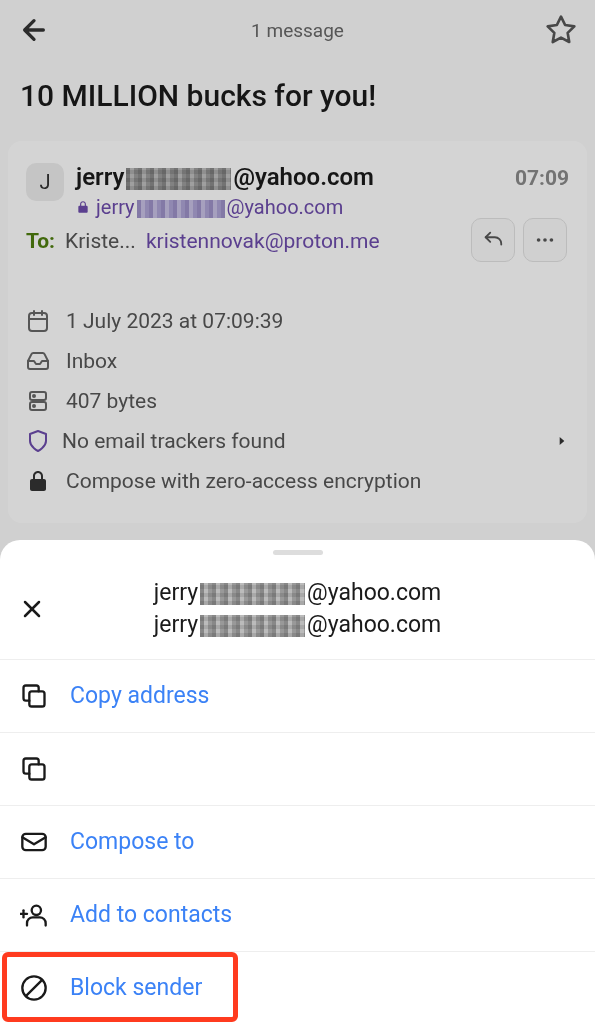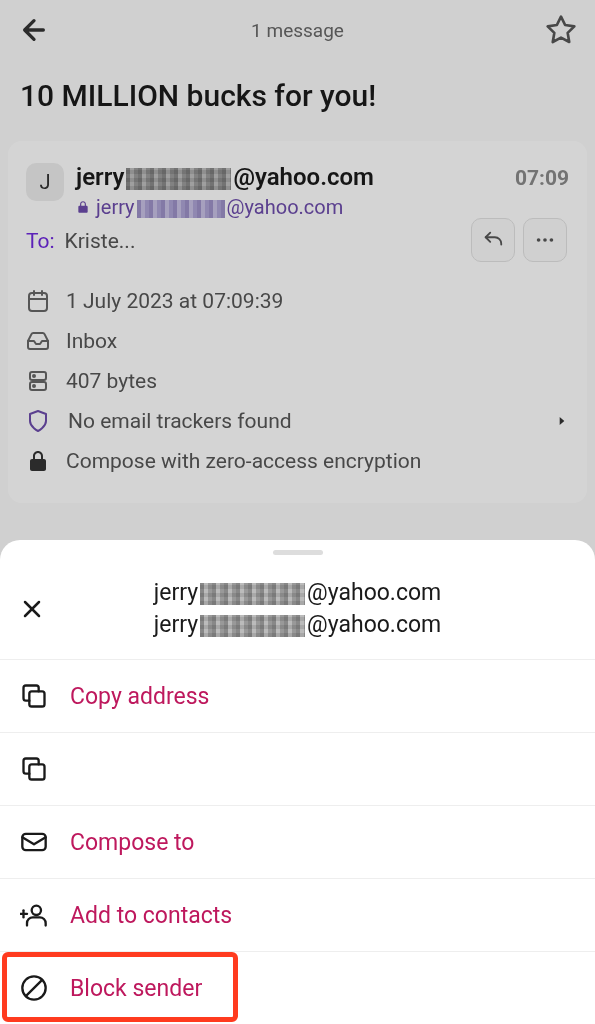--- a/index.html
+++ b/index.html
@@ -125,30 +125,31 @@
       cursor: pointer;
     }
     .to-row {
       display: flex;
       gap: 10px;
       margin-top: 10px;
       font-size: 21px;
       margin-left: 0;
     }
     .to-label {
-      color: #6d28d9;
+      color: #4d7c0f;
+      font-weight: bold;
     }
     .to-name {
       color: #555;
     }
     .to-email {
       color: #6b4ba8;
     }
     .details {
-      margin-top: 28px;
+      margin-top: 48px;
     }
     .detail-row {
       display: flex;
       align-items: center;
       gap: 16px;
       padding: 8px 0;
       font-size: 21px;
       color: #555;
     }
     .detail-icon {
@@ -198,27 +199,26 @@
       flex: 1;
       text-align: center;
     }
     .sheet-email-line {
       font-size: 23px;
       color: #1a1a1a;
       line-height: 1.4;
     }
     .menu-item {
       display: flex;
-      align-items: center;
       gap: 22px;
       padding: 22px 20px;
       border-top: 1px solid #eee;
       cursor: pointer;
       font-size: 23px;
-      color: #be185d;
+      color: #3b82f6;
     }
     .menu-icon {
       width: 28px;
       height: 28px;
       flex-shrink: 0;
     }
     .highlight-box {
       position: absolute;
       bottom: 2px;
       left: 2px;
@@ -284,20 +284,21 @@
         <span class="sender-email">
           <span>jerry</span><span class="pixelated-sm"></span><span>@yahoo.com</span>
         </span>
       </div>
     </div>
   </div>
 
   <div class="to-row">
     <span class="to-label">To:</span>
     <span class="to-name">Kriste...</span>
+    <span class="to-email">kristennovak@proton.me</span>
   </div>
 
   <div class="details">
     <div class="detail-row">
       <svg class="detail-icon" viewBox="0 0 24 24" fill="none" stroke="#666" stroke-width="2" stroke-linecap="round" stroke-linejoin="round">
         <rect x="3" y="4" width="18" height="18" rx="3"></rect>
           <line x1="3" y1="10" x2="21" y2="10"></line>
           <line x1="8" y1="2" x2="8" y2="6"></line>
           <line x1="16" y1="2" x2="16" y2="6"></line>
       </svg>
@@ -313,21 +314,21 @@
     <div class="detail-row">
       <svg class="detail-icon" viewBox="0 0 24 24" fill="none" stroke="#666" stroke-width="2" stroke-linecap="round" stroke-linejoin="round">
         <rect x="4" y="3" width="16" height="8" rx="2"></rect>
           <rect x="4" y="13" width="16" height="8" rx="2"></rect>
           <circle cx="8" cy="7" r="1" fill="#666"></circle>
           <circle cx="8" cy="17" r="1" fill="#666"></circle>
       </svg>
       <span>407 bytes</span>
     </div>
     <div class="detail-row trackers">
-      <div style="display:flex;align-items:center;gap:18px;">
+      <div style="display:flex;align-items:center;gap:12px;">
         <svg class="detail-icon" viewBox="0 0 24 24" fill="none" stroke="#6b4ba8" stroke-width="2" stroke-linecap="round" stroke-linejoin="round">
           <path d="M12 22s8-4 8-10V5l-8-3-8 3v7c0 6 8 10 8 10z"></path>
         </svg>
         <span>No email trackers found</span>
       </div>
       <svg class="chevron" viewBox="0 0 24 24" fill="#333">
         <path d="M8 5l8 7-8 7z"></path>
       </svg>
     </div>
     <div class="detail-row">

